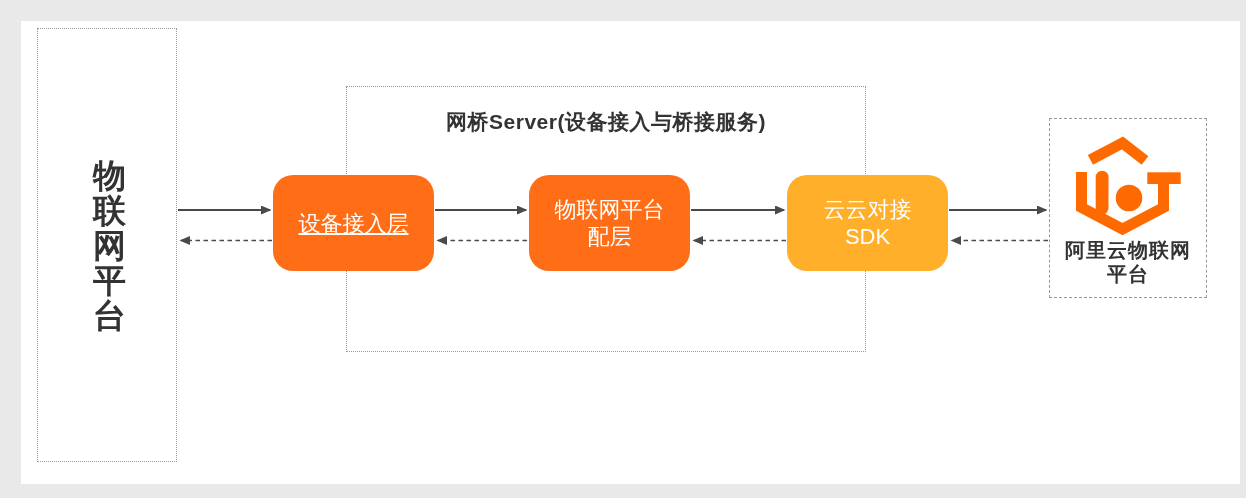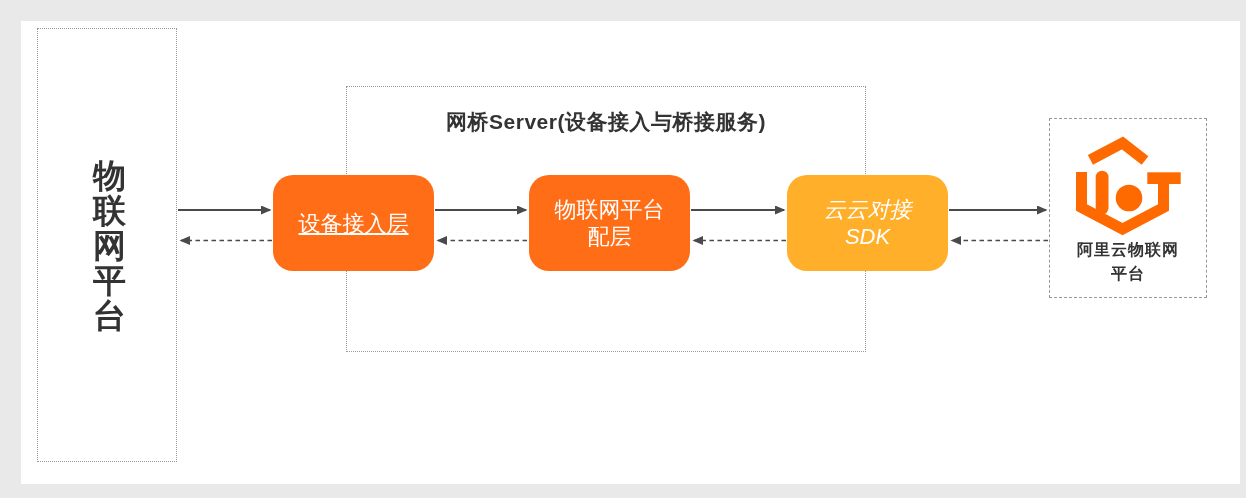--- a/index.html
+++ b/index.html
@@ -67,36 +67,36 @@
     font-size: 22px;
     font-weight: 500;
     line-height: 27px;
     white-space: pre-line;
     z-index: 3;
   }
   .node-orange { background: #ff6e17; }
   .node-yellow { background: #ffaf29; }
   .node1 { left: 273px; text-decoration: underline; }
   .node2 { left: 529px; }
-  .node3 { left: 787px; font-style: italic; }
+  .node3 { left: 787px; }
   
   .aliyun-box {
     position: absolute;
     left: 1049px; top: 118px;
     width: 158px; height: 180px;
     border: 1.5px dashed #999999;
     box-sizing: border-box;
     display: flex; flex-direction: column; align-items: center;
     z-index: 1;
   }
   .aliyun-logo { margin-top: 17px; width: 106px; height: 100px; }
   .aliyun-label {
     margin-top: 2px;
     text-align: center;
-    font-size: 16px;
+    font-size: 20px;
     font-weight: bold;
     color: #333333;
     line-height: 24px;
     letter-spacing: 1px;
     white-space: pre-line;
   }
   
   .arrows {
     position: absolute;
     left: 0; top: 0;

